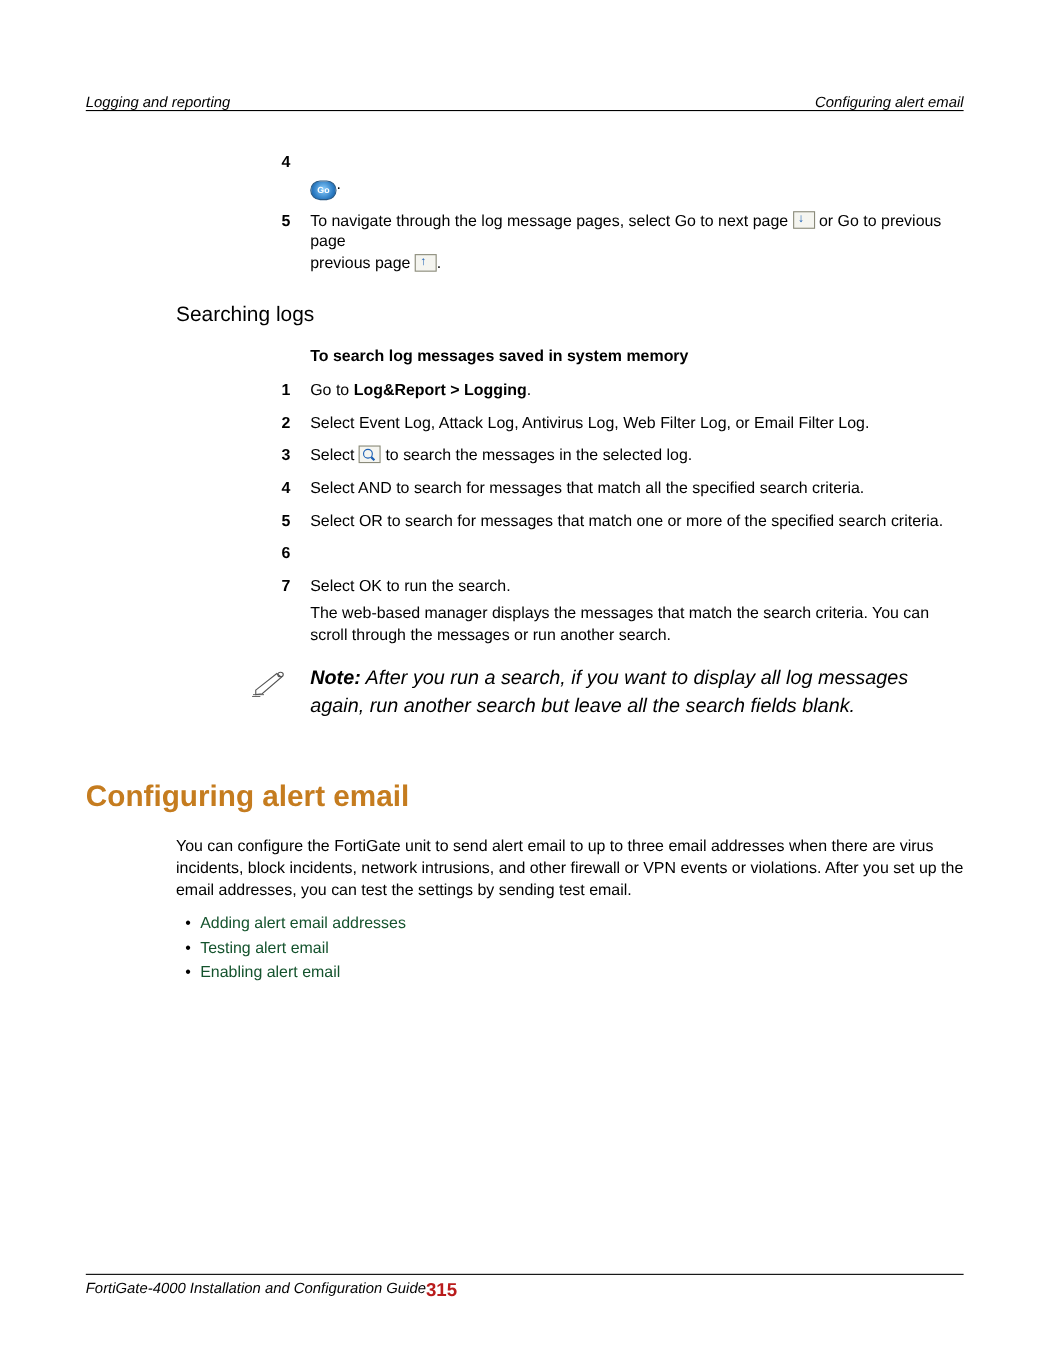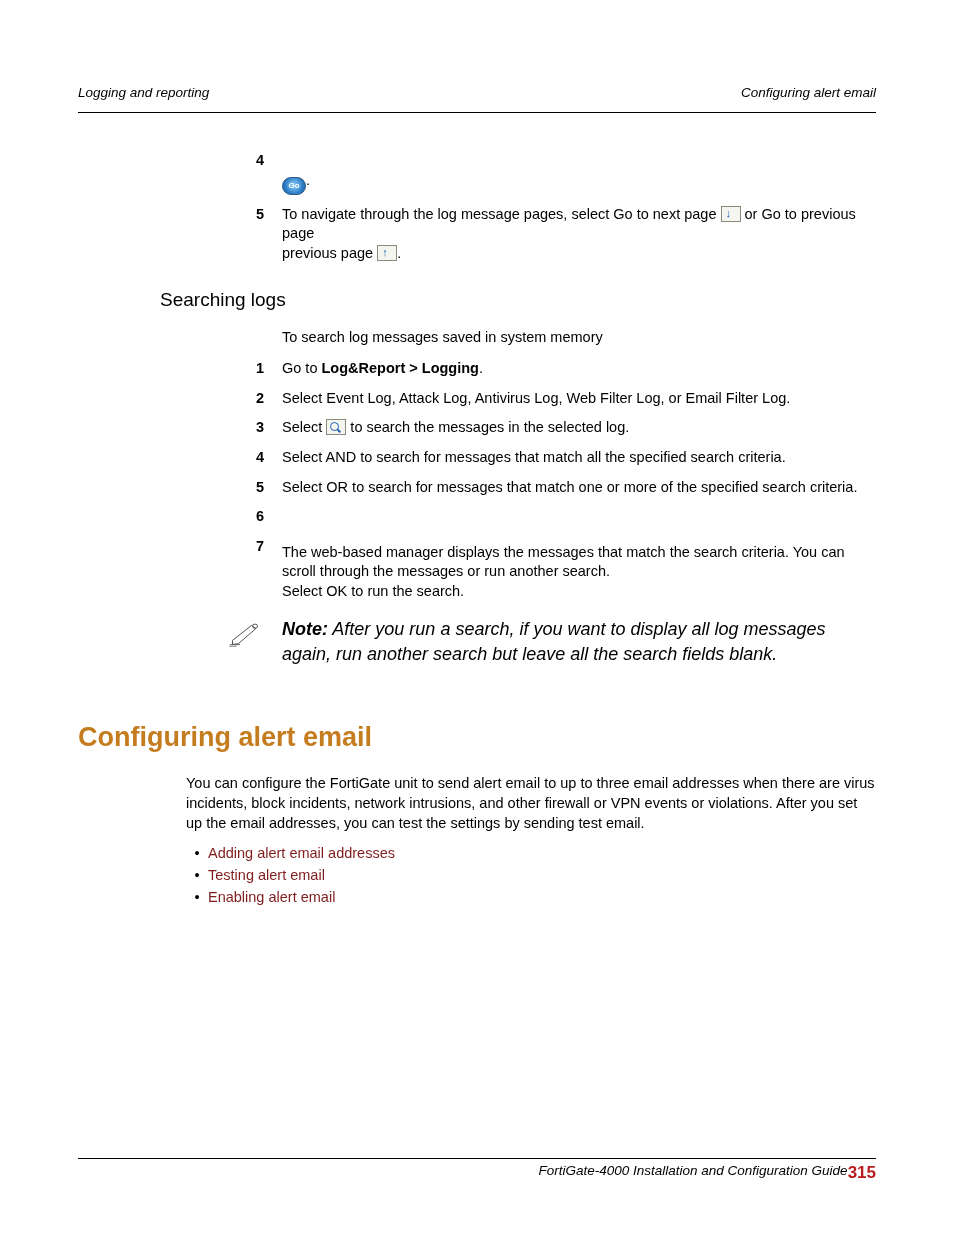--- a/index.html
+++ b/index.html
@@ -15,21 +15,21 @@
     height: 1235px;
     box-sizing: border-box;
     padding: 85px 78px 50px 78px;
     position: relative;
   }
   .header {
     display: flex;
     justify-content: space-between;
     font-style: italic;
     font-size: 13.5px;
-    padding-bottom: 12px;
+    padding-bottom: 0;
     border-bottom: 1.5px solid #000;
     margin-bottom: 38px;
   }
   .content-col {
     margin-left: 150px;
   }
   .num-list {
     display: flex;
     margin-bottom: 10px;
     line-height: 1.35;
@@ -106,21 +106,21 @@
     height: 1.8px;
     background: #1a5fb4;
     transform: rotate(45deg);
   }
   .h3 {
     font-size: 19px;
     font-weight: normal;
     margin: 26px 0 18px 82px;
   }
   .h4-inset {
-    font-weight: normal;
+    font-weight: bold;
     margin: 0 0 14px 54px;
   }
   .criteria-table {
     margin: 8px 0 10px 30px;
     font-size: 13.5px;
     line-height: 1.35;
   }
   .criteria-row {
     display: flex;
     margin-bottom: 8px;
@@ -162,29 +162,29 @@
   .bullet {
     display: flex;
     margin-bottom: 6px;
   }
   .bullet .dot {
     width: 22px;
     text-align: center;
     flex-shrink: 0;
   }
   .link {
-    color: #7f1d1d;
+    color: #14532d;
   }
   .footer {
     position: absolute;
     bottom: 52px;
     left: 78px;
     right: 78px;
     display: flex;
-    justify-content: flex-end;
+    justify-content: flex-start;
     border-top: 1.5px solid #000;
     padding-top: 4px;
   }
   .footer-left {
     font-style: italic;
     font-size: 13.5px;
   }
   .footer-right {
     color: #b91c1c;
     font-weight: bold;
@@ -254,43 +254,43 @@
 
     <div class="num-list">
       <div class="num">6</div>
       <div class="body">
       </div>
     </div>
 
     <div class="num-list">
       <div class="num">7</div>
       <div class="body">
+        <div>Select OK to run the search.</div>
         <div style="margin-top:6px">The web-based manager displays the messages that match the search criteria. You can scroll through the messages or run another search.</div>
-        <div>Select OK to run the search.</div>
       </div>
     </div>
 
     <div class="note-block">
       <div class="note-icon">
         <svg viewBox="0 0 40 36">
           <path d="M5 28 L28 10 L33 14 L12 32 L5 33 Z" fill="none" stroke="#555" stroke-width="1.2"></path>
           <path d="M2 33 L14 33" stroke="#555" stroke-width="1"></path>
           <path d="M1 35 L10 35" stroke="#555" stroke-width="1"></path>
           <ellipse cx="32" cy="11" rx="3" ry="2.5" fill="none" stroke="#555" stroke-width="1.2"></ellipse>
         </svg>
       </div>
       <div>
         <span class="bold">Note:</span><span> After you run a search, if you want to display all log messages again, run another search but leave all the search fields blank.</span>
       </div>
     </div>
   </div>
 
   <div class="h1-orange">Configuring alert email</div>
 
-  <div class="content-col" style="margin-left:108px">
+  <div class="content-col" style="margin-left:82px">
     <div class="para">You can configure the FortiGate unit to send alert email to up to three email addresses when there are virus incidents, block incidents, network intrusions, and other firewall or VPN events or violations. After you set up the email addresses, you can test the settings by sending test email.</div>
     <div class="bullet">
       <div class="dot">•</div>
       <div class="link">Adding alert email addresses</div>
     </div>
     <div class="bullet">
       <div class="dot">•</div>
       <div class="link">Testing alert email</div>
     </div>
     <div class="bullet">

